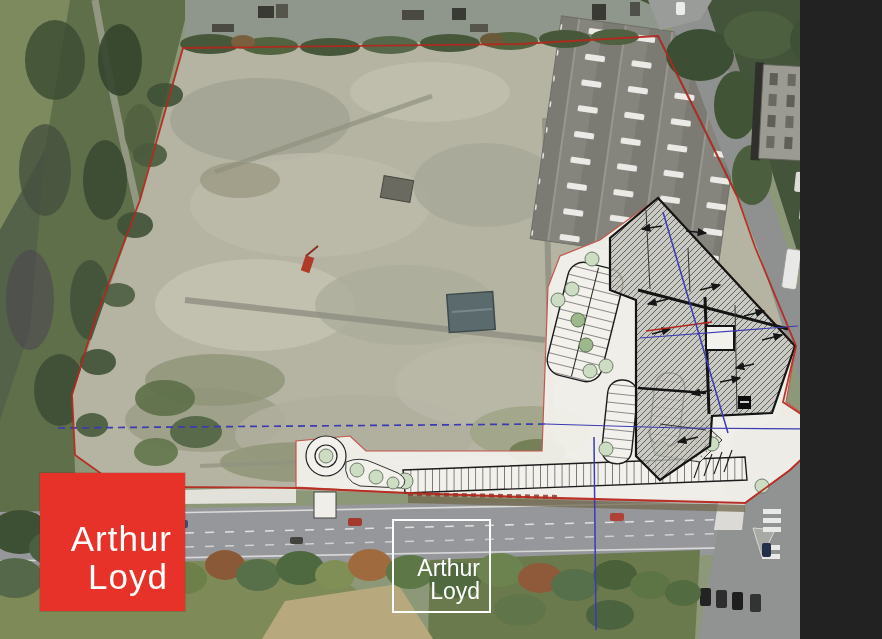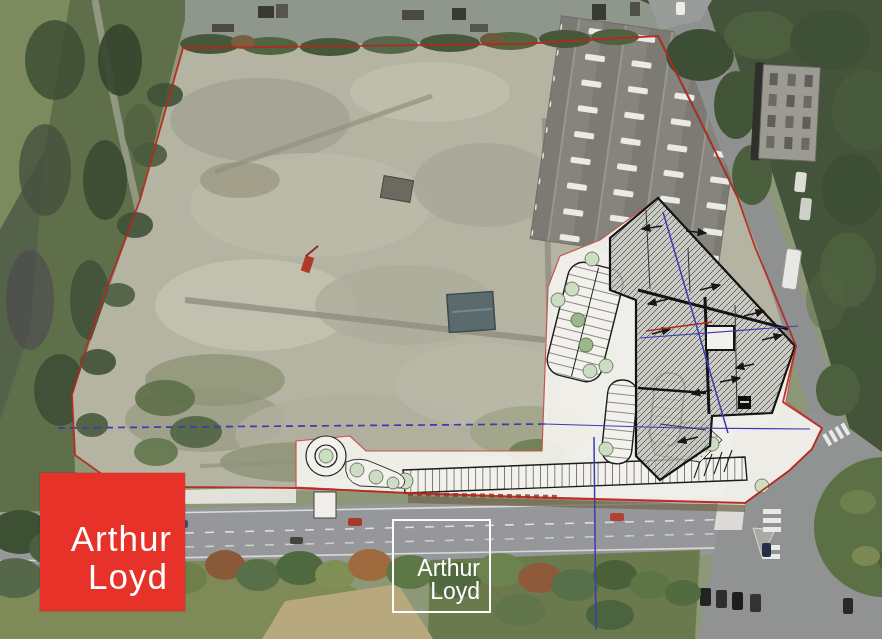--- a/index.html
+++ b/index.html
@@ -1,16 +1,16 @@
 <!DOCTYPE html>
 <html><head>
 <meta charset="utf-8">
 <style>
   html,body{margin:0;padding:0;background:#222;}
-  #stage{position:relative;width:882px;height:639px;overflow:hidden;background:#8d9879;
+  #stage{position:relative;width:800px;height:639px;overflow:hidden;background:#8d9879;
          font-family:"Liberation Sans",sans-serif;}
   #scene{position:absolute;left:0;top:0;}
   .logo{position:absolute;left:40px;top:473px;width:145px;height:138px;background:#e63229;
         color:#fff;box-shadow:0 0 0 1px rgba(120,0,0,.15);}
   .logo .l1{position:absolute;right:13px;top:46px;font-size:35px;letter-spacing:1px;}
   .logo .l2{position:absolute;right:17px;top:84px;font-size:35px;letter-spacing:1px;}
   .wm{position:absolute;left:392px;top:519px;width:95px;height:90px;border:2px solid #fff;color:#fff;}
   .wm .l1{position:absolute;right:9px;top:34px;font-size:23px;}
   .wm .l2{position:absolute;right:9px;top:57px;font-size:23px;}
 </style>

